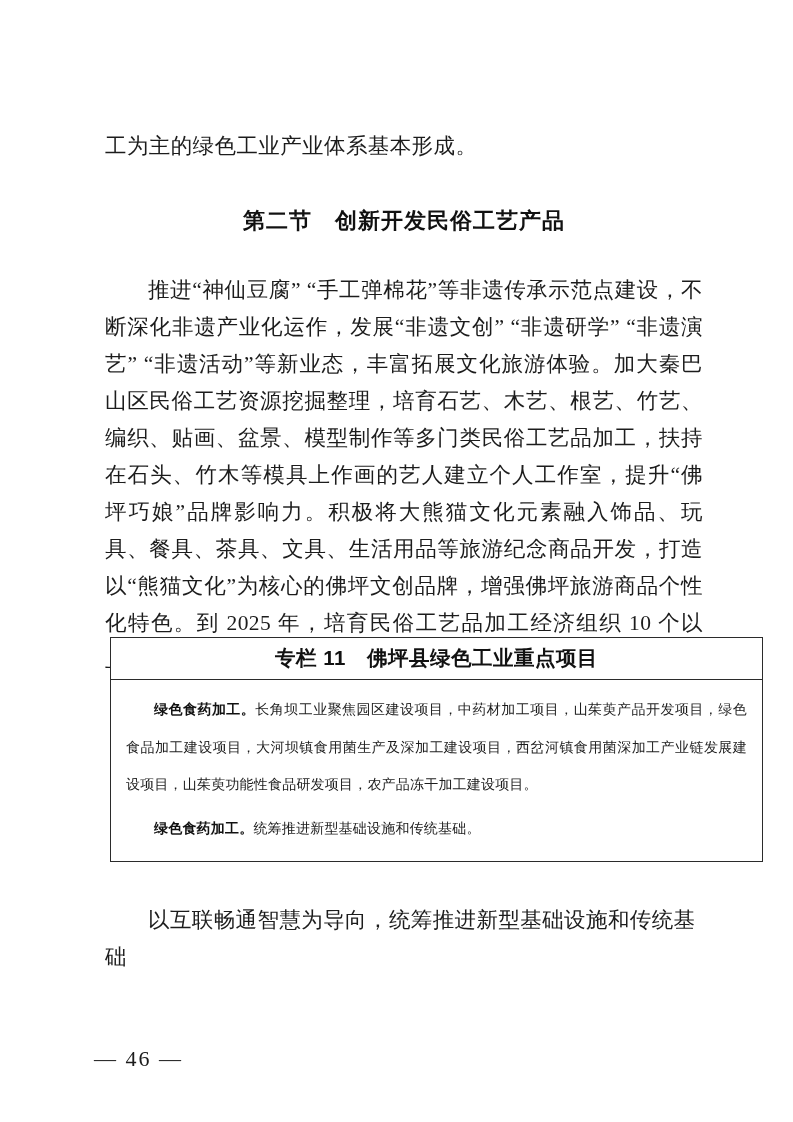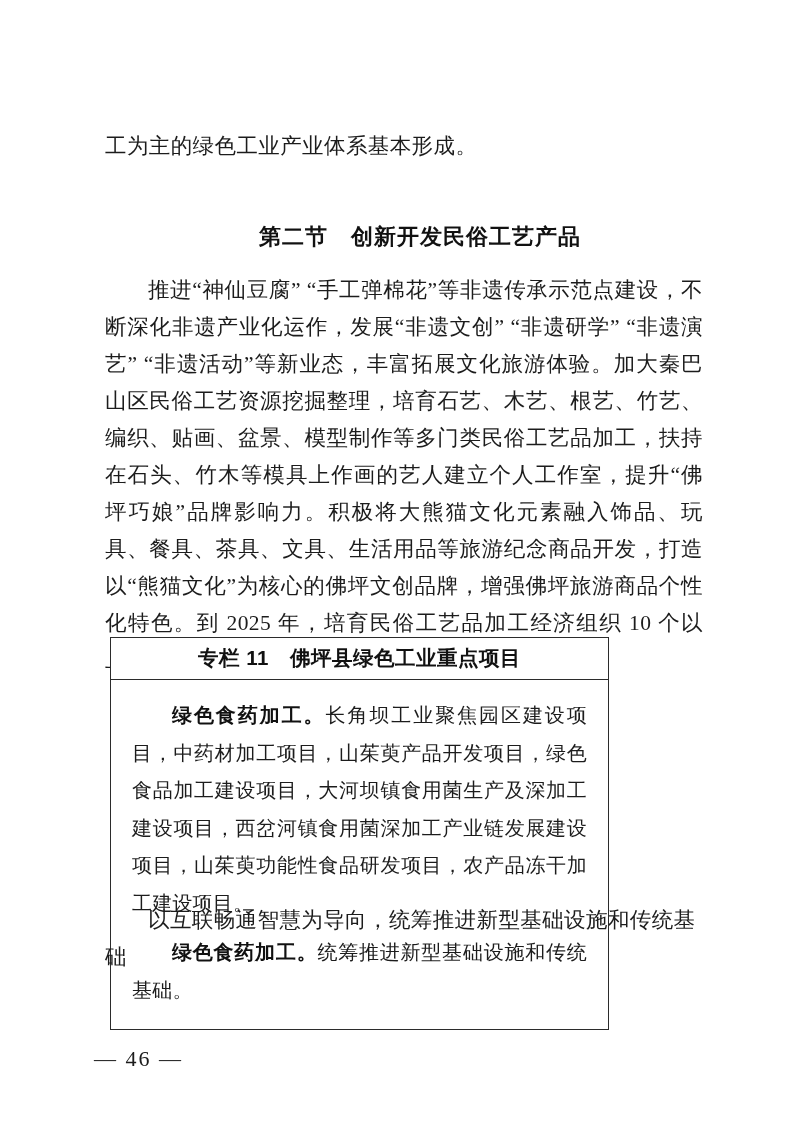--- a/index.html
+++ b/index.html
@@ -29,58 +29,58 @@
   }
   .continuation {
     top: 128px;
     text-align: left;
   }
   .section-heading {
     position: absolute;
     top: 206px;
     left: 105px;
     width: 598px;
-    margin: 16px;
+    margin: 0;
     text-align: center;
     font-family: "Liberation Sans", "DejaVu Sans", sans-serif;
     font-weight: bold;
     font-size: 22px;
     letter-spacing: 1px;
     color: #111111;
   }
   .main-para {
     top: 272px;
     text-indent: 2em;
   }
   .column-box {
     position: absolute;
     top: 637px;
     left: 110px;
-    width: 499px;
+    width: 653px;
     box-sizing: border-box;
     border: 1.5px solid #2b2b2b;
     background: #ffffff;
   }
   .column-box-title {
     box-sizing: border-box;
     padding: 6px 4px 7px 4px;
     border-bottom: 1.5px solid #2b2b2b;
     text-align: center;
     font-family: "Liberation Sans", "DejaVu Sans", sans-serif;
     font-weight: bold;
     font-size: 20.5px;
     letter-spacing: 0.5px;
     color: #111111;
   }
   .column-box-body {
     padding: 5px 9px 8px 9px;
   }
   .box-para {
-    margin: 12px;
-    font-size: 20px;
+    margin: 6px;
+    font-size: 14px;
     line-height: 37.5px;
     letter-spacing: 0.2px;
     text-align: justify;
     text-justify: inter-character;
     text-indent: 2em;
   }
   .box-label {
     font-family: "Liberation Sans", "DejaVu Sans", sans-serif;
     font-weight: bold;
     color: #111111;

